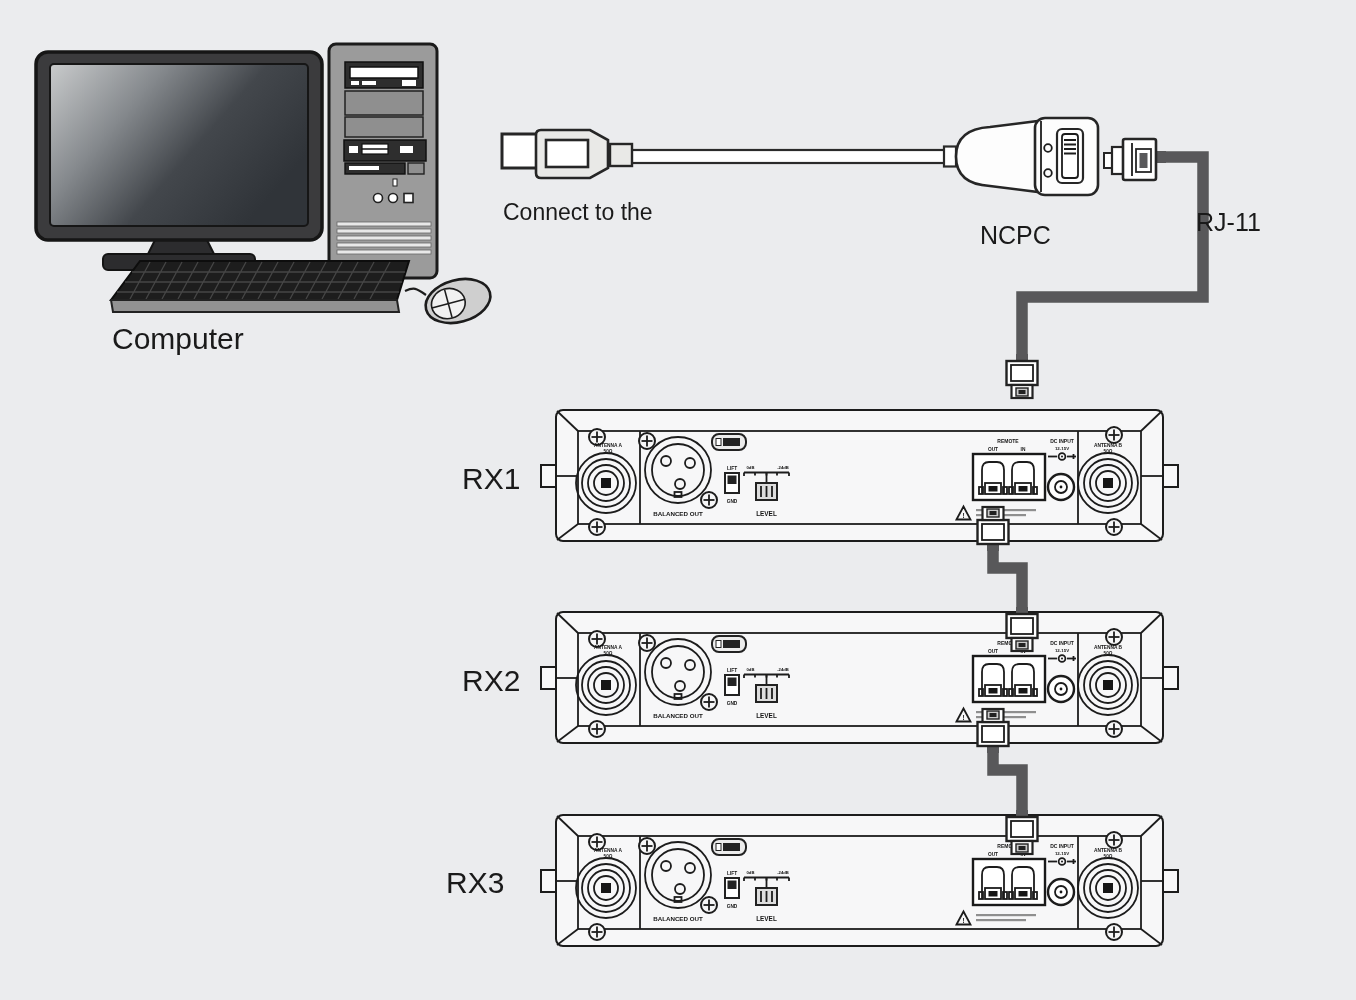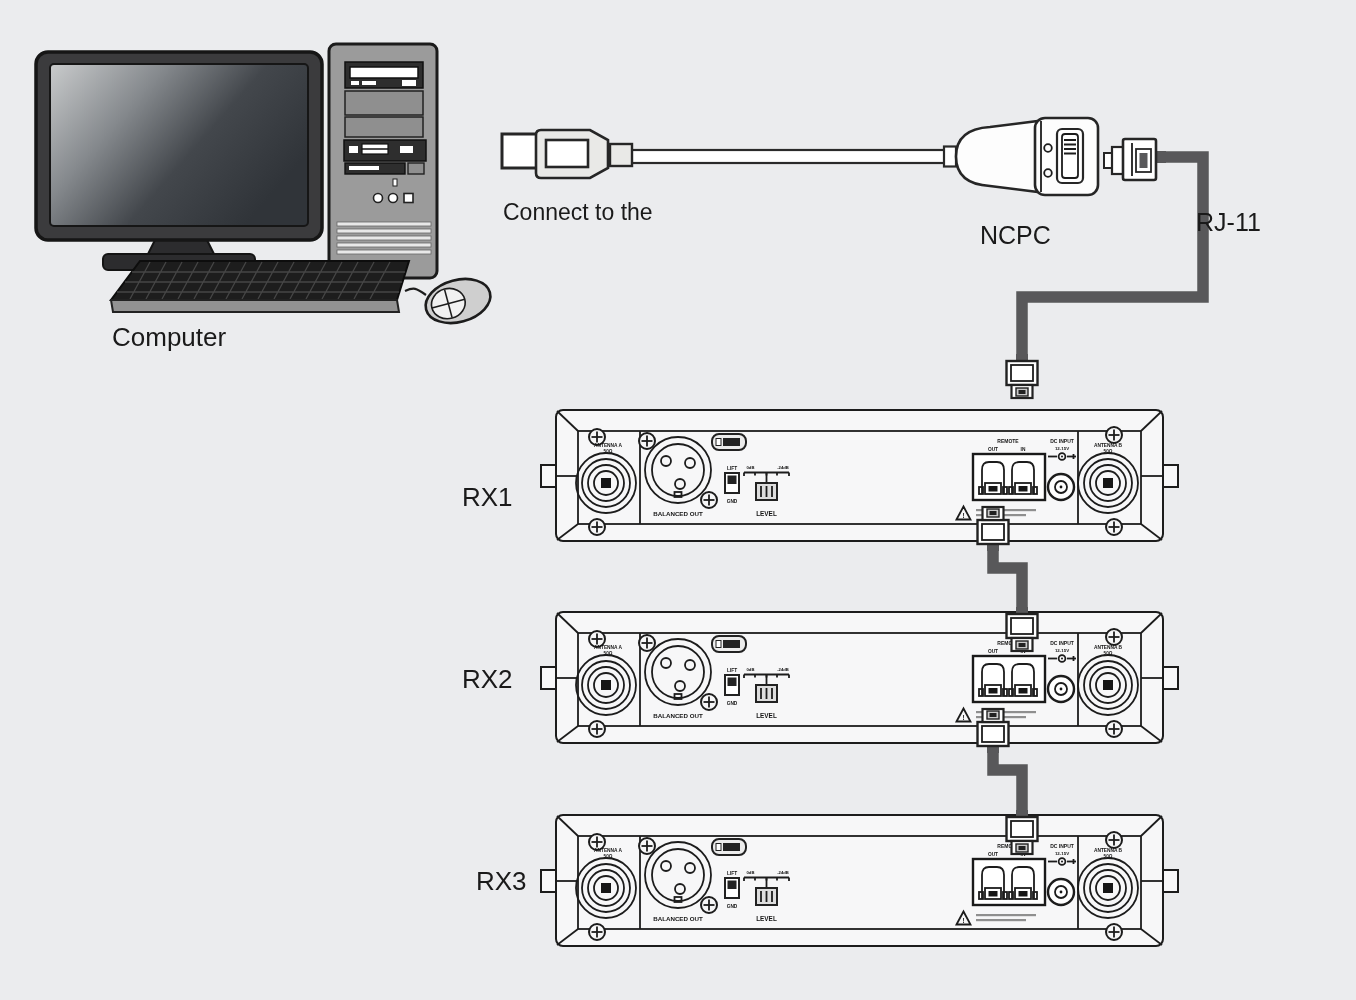--- a/index.html
+++ b/index.html
@@ -6,21 +6,21 @@
   body{width:1356px;height:1000px;position:relative;overflow:hidden;
        background:#ebecee;font-family:"Liberation Sans","DejaVu Sans",sans-serif;}
   #stage{position:absolute;left:0;top:0;width:1356px;height:1000px;}
   svg{position:absolute;left:0;top:0;}
   svg text{font-family:"Liberation Sans","DejaVu Sans",sans-serif;font-weight:bold;fill:#141414;}
   .pf{fill:#f7f7f8;stroke:#1c1c1c;stroke-width:2;}
   .ln{fill:none;stroke:#1c1c1c;stroke-width:1.8;}
   .tc{text-anchor:middle;}
   .cab{fill:none;stroke:#58585a;stroke-width:11.5;stroke-linejoin:miter;stroke-linecap:butt;}
   .biglabel{position:absolute;font-weight:normal;color:#1a1a1a;white-space:nowrap;}
-  .fs27{font-size:26px;} .fs25{font-size:25px;} .fs23{font-size:23px;line-height:33px;}
+  .fs27{font-size:30px;} .fs25{font-size:25px;} .fs23{font-size:23px;line-height:33px;}
 </style>
 </head>
 <body>
 
 <div id="stage">
 
 <svg width="1356" height="1000" viewBox="0 0 1356 1000">
   <defs>
     <linearGradient id="scr" x1="0" y1="0" x2="1" y2="0.55">
       <stop offset="0" stop-color="#c9cbcc"></stop>
@@ -258,17 +258,17 @@
   <use href="#vplug" transform="translate(1009,548) rotate(180)"></use>
   <use href="#vplug" transform="translate(1009,750) rotate(180)"></use>
 </svg>
 
 <div class="biglabel fs27" style="left:112px;top:322px;">Computer</div>
 <div class="biglabel fs23" style="left:503px;top:196px;">
   <div>Connect to the</div>
 </div>
 <div class="biglabel fs25" style="left:980px;top:206px;margin-top:15px;">NCPC</div>
 <div class="biglabel fs25" style="left:1196px;top:208px;">RJ-11</div>
-<div class="biglabel fs27" style="left:462px;top:462px;margin-top:20px;">RX1</div>
+<div class="biglabel fs27" style="left:462px;top:462px;">RX1</div>
 <div class="biglabel fs27" style="left:462px;top:664px;">RX2</div>
-<div class="biglabel fs27" style="left:476px;top:866px;">RX3</div>
+<div class="biglabel fs27" style="left:446px;top:866px;">RX3</div>
 
 </div>
 
 </body></html>

